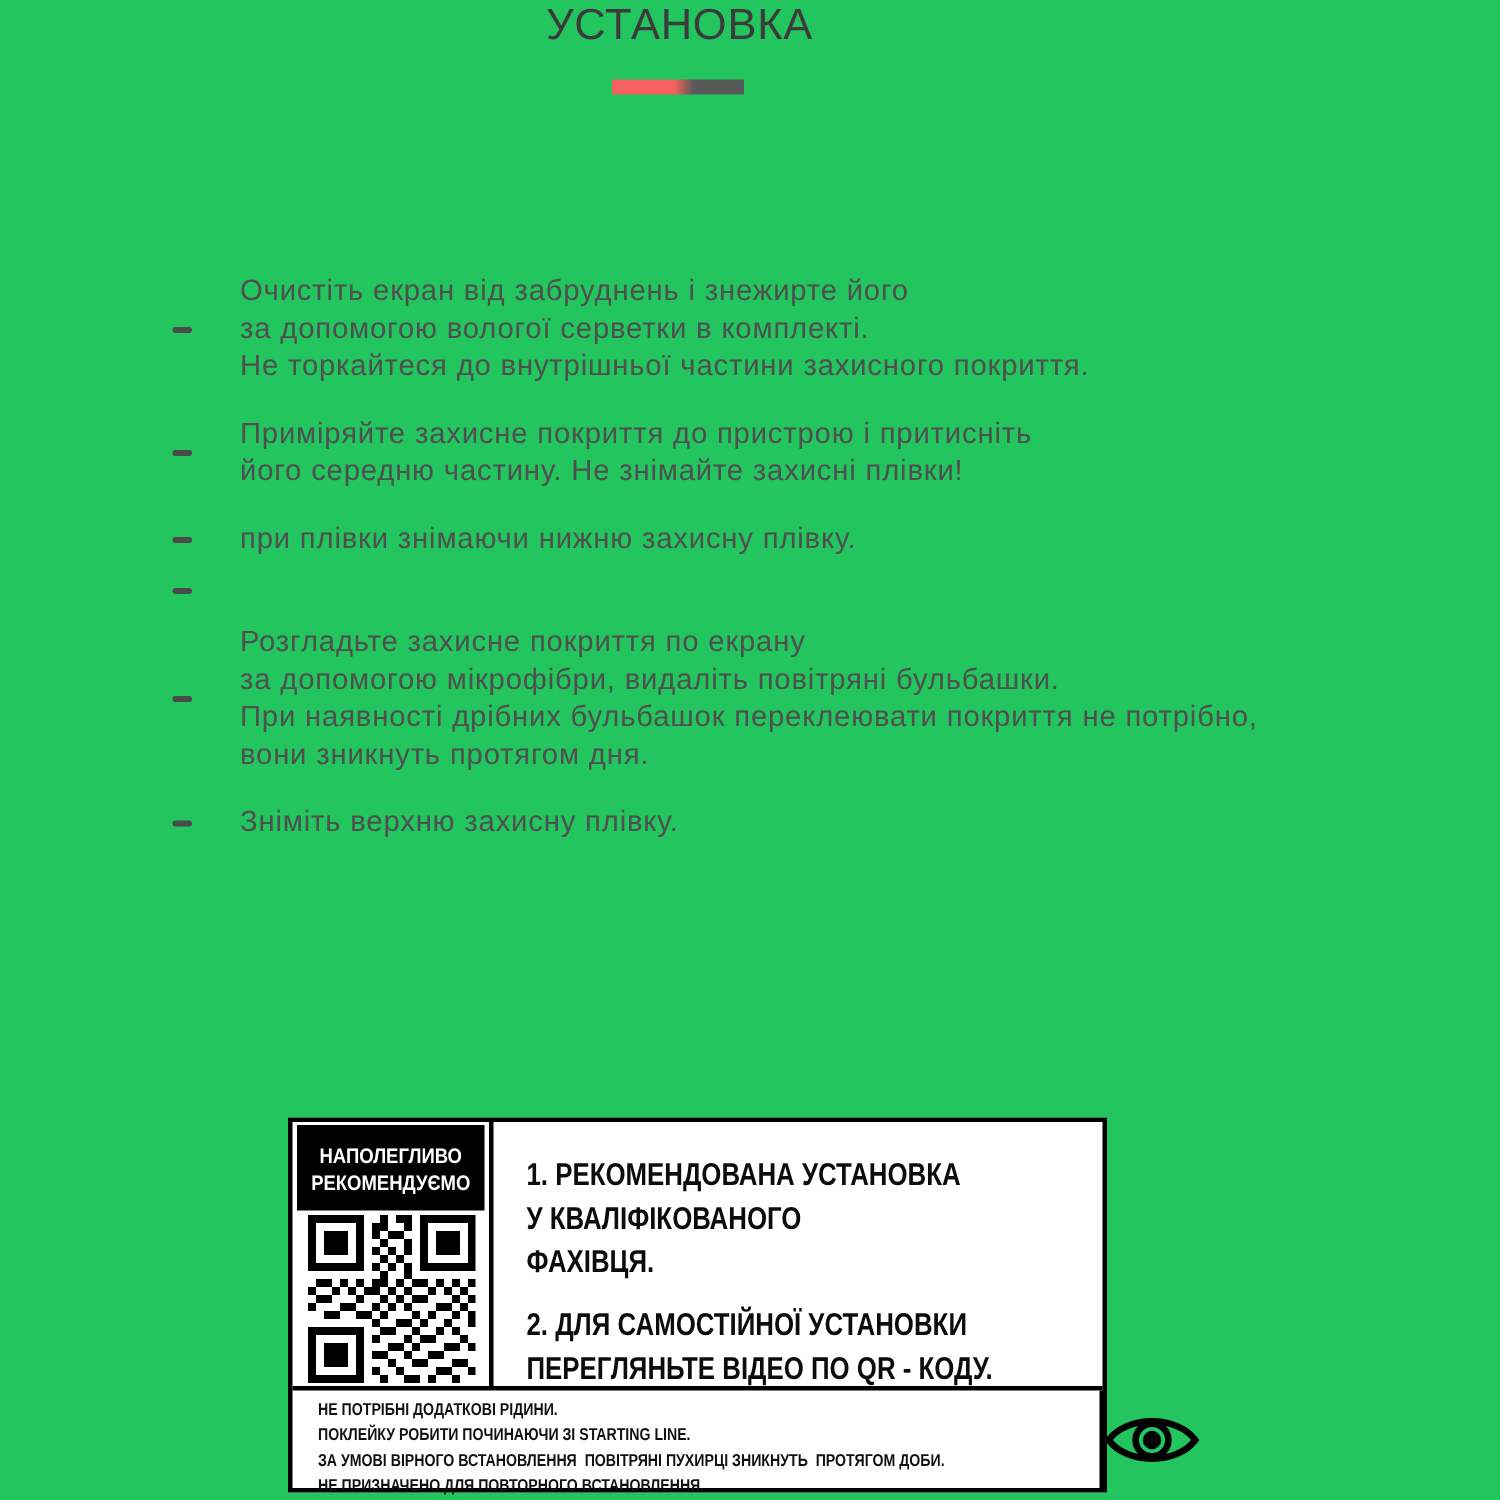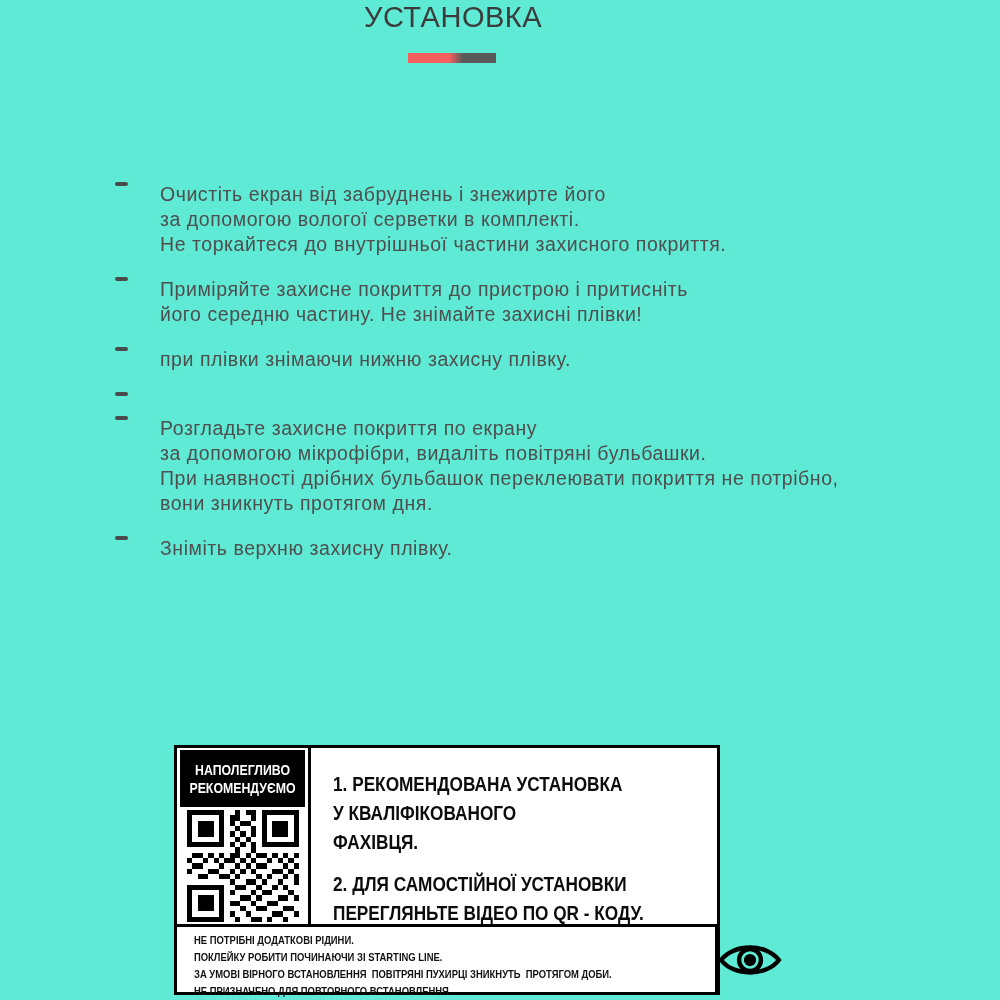--- a/index.html
+++ b/index.html
@@ -1,46 +1,46 @@
 <!DOCTYPE html>
 <html><head>
 <meta charset="utf-8">
 <style>
   html,body { margin:0; padding:0; background:#fff; }
   #canvas {
-    position:relative; width:1000px; height:1000px; background:#5eead4;
+    position:relative; width:1000px; height:1000px; background:#22c55e;
     font-family:"Liberation Sans", sans-serif; overflow:hidden;
   }
 
   
   .title {
     position:absolute; top:1px; left:0; width:906px; text-align:center;
     font-size:29px; letter-spacing:0.5px; color:#3b3b3b; font-weight:400;
   }
   .divider {
     position:absolute; left:408px; top:53px; width:88px; height:10px;
     background:linear-gradient(90deg,#f6605e 0%,#f6605e 47%,#595959 62%,#595959 100%);
   }
 
   
   .list {
     position:absolute; left:115px; top:182px;
     display:flex; flex-direction:column; gap:20px;
   }
-  .item { display:flex; }
+  .item { display:flex; align-items:center; }
   .dash {
     flex:0 0 13px; height:4px; background:#4a4a4a; border-radius:2px;
     margin-right:32px;
   }
   .lines { color:#4f4f4f; font-size:19.5px; line-height:25px; letter-spacing:0.55px; font-weight:400; }
   .ln { white-space:nowrap; }
 
   
   .box {
-    position:absolute; left:174px; top:745px; width:546px; height:250px;
+    position:absolute; left:192px; top:745px; width:546px; height:250px;
     border:3px solid #000; box-sizing:border-box; background:#fff;
     display:flex; flex-direction:column;
   }
   .box-top { display:flex; flex:1; border-bottom:3px solid #000; min-height:0; }
   .box-left {
     width:131px; border-right:3px solid #000; display:flex; flex-direction:column;
   }
   .qr-header {
     margin:2px 3px 0 3px; background:#000; color:#fff; text-align:center;
     font-weight:700; font-size:14px; line-height:18px; padding:11px 0 10px 0;

